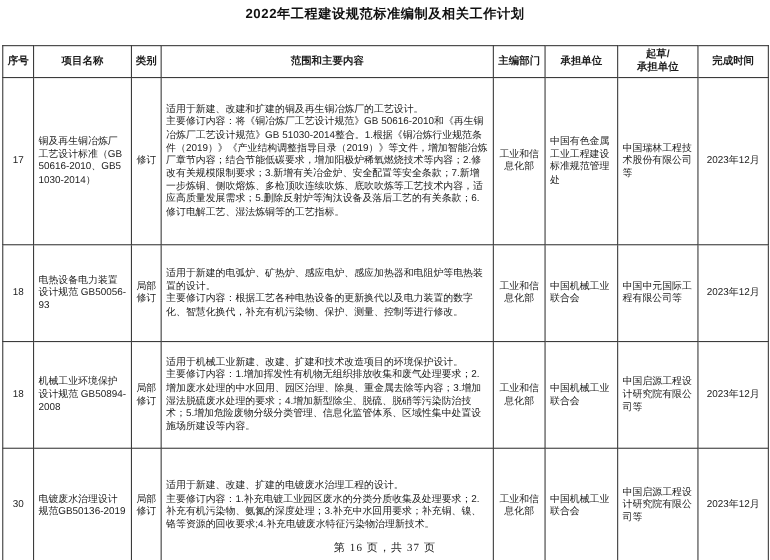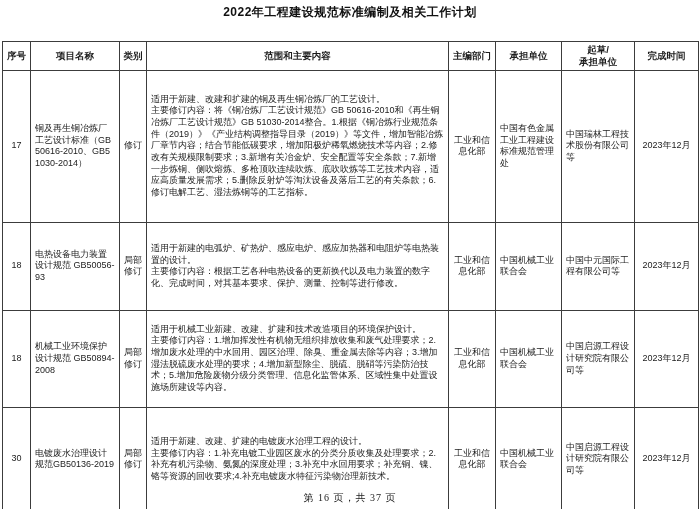--- a/index.html
+++ b/index.html
@@ -107,21 +107,21 @@
         <td class="c-dept">工业和信息化部</td>
         <td class="c-org">中国有色金属工业工程建设标准规范管理处</td>
         <td class="c-draft">中国瑞林工程技术股份有限公司等</td>
         <td class="c-date">2023年12月</td>
       </tr>
       <tr class="r18">
         <td class="c-no">18</td>
         <td class="c-name">电热设备电力装置设计规范 GB50056-93</td>
         <td class="c-cat">局部修订</td>
         <td class="c-content">适用于新建的电弧炉、矿热炉、感应电炉、感应加热器和电阻炉等电热装置的设计。
-主要修订内容：根据工艺各种电热设备的更新换代以及电力装置的数字化、完成时间，对其基本要求、保护、测量、控制等进行修改。</td>
+主要修订内容：根据工艺各种电热设备的更新换代以及电力装置的数字化、智慧化换代，补充有机污染物、保护、测量、控制等进行修改。</td>
         <td class="c-dept">工业和信息化部</td>
         <td class="c-org">中国机械工业联合会</td>
         <td class="c-draft">中国中元国际工程有限公司等</td>
         <td class="c-date">2023年12月</td>
       </tr>
       <tr class="r19">
         <td class="c-no">18</td>
         <td class="c-name">机械工业环境保护设计规范 GB50894-2008</td>
         <td class="c-cat">局部修订</td>
         <td class="c-content">适用于机械工业新建、改建、扩建和技术改造项目的环境保护设计。

